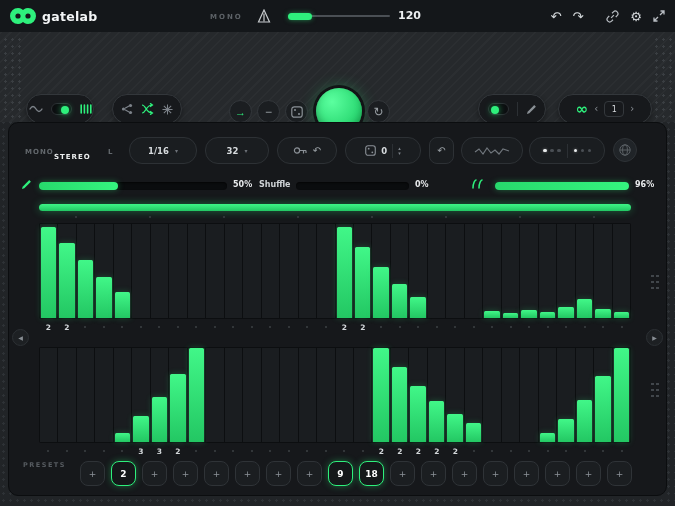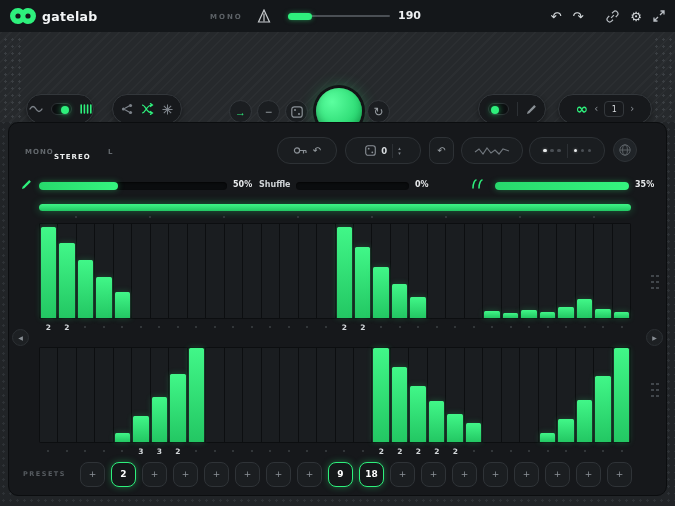--- a/index.html
+++ b/index.html
@@ -97,21 +97,21 @@
   .numrow span { flex:1; display:flex; align-items:center; justify-content:center; }
   .num { font-size:7.5px; color:#d3d7da; font-weight:bold; }
   .tick::after { content:""; width:2px; height:2px; border-radius:50%; background:#3c4145; }
   .nav-arrow { position:absolute; top:206px; width:17px; height:17px; border-radius:50%; background:#1d2023;
     border:1px solid #2c3034; color:#888e94; font-size:6px; display:flex; align-items:center; justify-content:center; cursor:pointer; }
   .nav-left { left:3px; } .nav-right { right:3px; }
   .handle { position:absolute; right:7px; width:9px; height:16px;
     background-image:radial-gradient(circle,#41464b 1.2px,transparent 1.5px); background-size:5px 6px; cursor:grab; }
   .h0 { top:150px; } .h1 { top:258px; }
 
-  .presets { position:absolute; left:14px; top:338px; height:26px; display:flex; align-items:center; }
+  .presets { position:absolute; left:14px; top:338px; height:26px; display:flex; }
   .presets-label { font-size:6.5px; letter-spacing:1.5px; color:#565b60; font-weight:bold; margin-right:14px; }
   .slots { display:flex; gap:6px; }
   .slot { width:25px; height:25px; border-radius:8px; border:1px solid #2f3337; background:#1b1e21; color:#8d9399;
     font-size:9px; font-family:inherit; display:flex; align-items:center; justify-content:center; cursor:pointer; }
   .slot.active { border-color:#2ef07c; color:#ffffff; background:#15181a; box-shadow:0 0 7px rgba(46,240,124,.35); font-weight:bold; }
 </style>
 </head>
 <body>
 
 <div class="app">
@@ -128,21 +128,21 @@
     <span class="learn">MONO</span>
     <span class="metro">
       <svg width="16" height="14" viewBox="0 0 16 14">
           <path d="M8 1 L13.5 13 H2.5 Z" stroke="#c6cacd" fill="none" stroke-width="1.2"></path>
           <path d="M8 12.5 V4.5" stroke="#c6cacd" stroke-width="1.2"></path>
         </svg>
     </span>
     <div class="bpm-track">
       <div class="bpm-fill" style="width:24px"></div>
     </div>
-    <span class="bpm-value">190</span>
+    <span class="bpm-value">120</span>
     <div class="tb-right">
       <span class="tb-glyph">↶</span>
       <span class="tb-glyph">↷</span>
       <span class="tb-svg gap-left">
         <svg width="13" height="13" viewBox="0 0 14 14">
             <path d="M5.5 8.5 L8.5 5.5" stroke="#b9bec3" stroke-width="1.3"></path>
             <path d="M6.5 3.5 L8 2 a2.8 2.8 0 0 1 4 4 L10.5 7.5 M7.5 10.5 L6 12 a2.8 2.8 0 0 1 -4 -4 L3.5 6.5" stroke="#b9bec3" fill="none" stroke-width="1.3"></path>
           </svg>
       </span>
       <span class="tb-glyph">⚙</span>
@@ -226,20 +226,28 @@
       <span class="chev">›</span>
     </div>
   </section>
 
   <main class="panel">
 
     <span class="lbl" style="left:16px; top:25px;">MONO</span>
     <span class="lbl on" style="left:45px; top:24px;margin-top:6px;">STEREO</span>
     <span class="lbl" style="left:99px; top:25px;">L</span>
 
+    <div class="hpill hp-rate">
+      <span class="hp-text">1/16</span>
+      <span class="chev-dn">▾</span>
+    </div>
+    <div class="hpill hp-steps">
+      <span class="hp-text">32</span>
+      <span class="chev-dn">▾</span>
+    </div>
     <div class="hpill hp-key">
       <span style="line-height:0">
         <svg width="14" height="9" viewBox="0 0 14 9">
             <circle cx="4" cy="4.5" r="2.6" stroke="#8a9096" fill="none" stroke-width="1.2"></circle>
             <path d="M6.6 4.5 H13 M10.5 4.5 V7.5 M13 4.5 V7" stroke="#8a9096" stroke-width="1.2" fill="none"></path>
           </svg>
       </span>
       <span class="glyph-sm">↶</span>
     </div>
     <div class="hpill hp-dice">
@@ -303,21 +311,21 @@
     </div>
     <span class="sl-label" style="left:406px;">0%</span>
     <span class="sl-icon" style="left:462px;">
       <svg width="12" height="10" viewBox="0 0 12 10">
           <path d="M2 9 C2 4 4 1 5 1 M8 9 C8 4 10 1 11 1" stroke="#2ef07c" fill="none" stroke-width="1.5" stroke-linecap="round"></path>
         </svg>
     </span>
     <div class="slider" style="left:486px; width:134px;">
       <div class="fill" style="width: 100%;"></div>
     </div>
-    <span class="sl-label" style="left:626px;">35%</span>
+    <span class="sl-label" style="left:626px;">96%</span>
 
     <div class="lengthbar"></div>
     <div class="qrow">
         <span class="qdot"></span>
         <span class="qdot"></span>
         <span class="qdot"></span>
         <span class="qdot"></span>
         <span class="qdot"></span>
         <span class="qdot"></span>
         <span class="qdot"></span>

